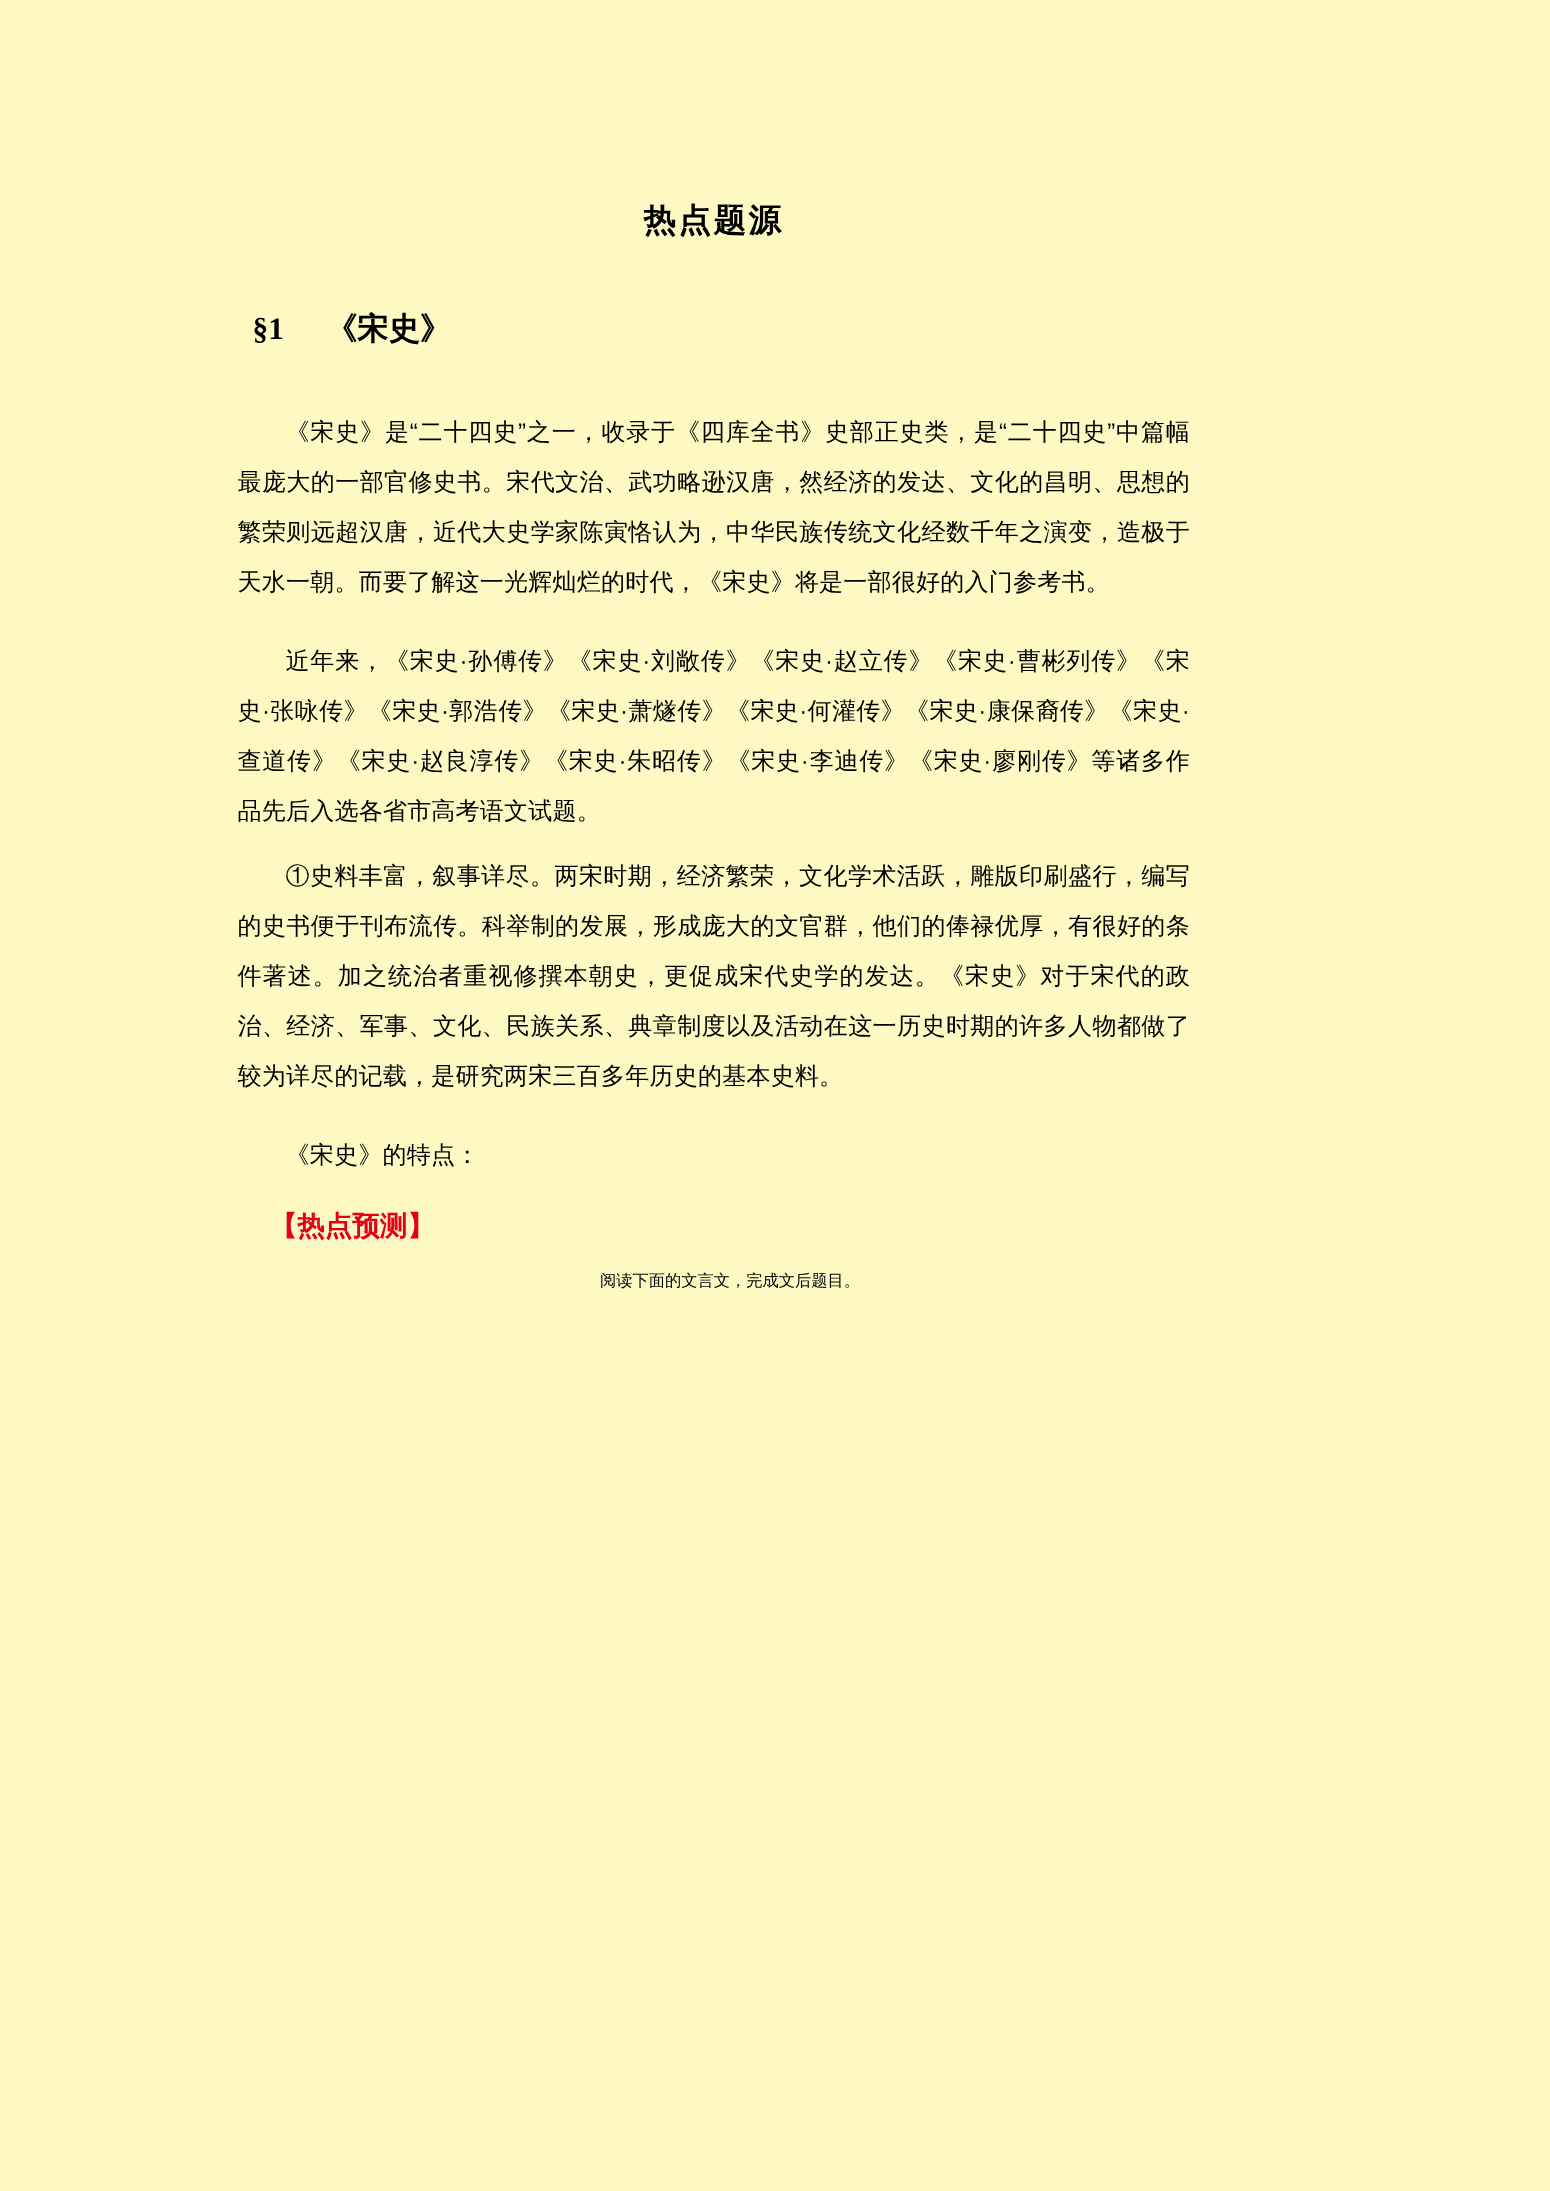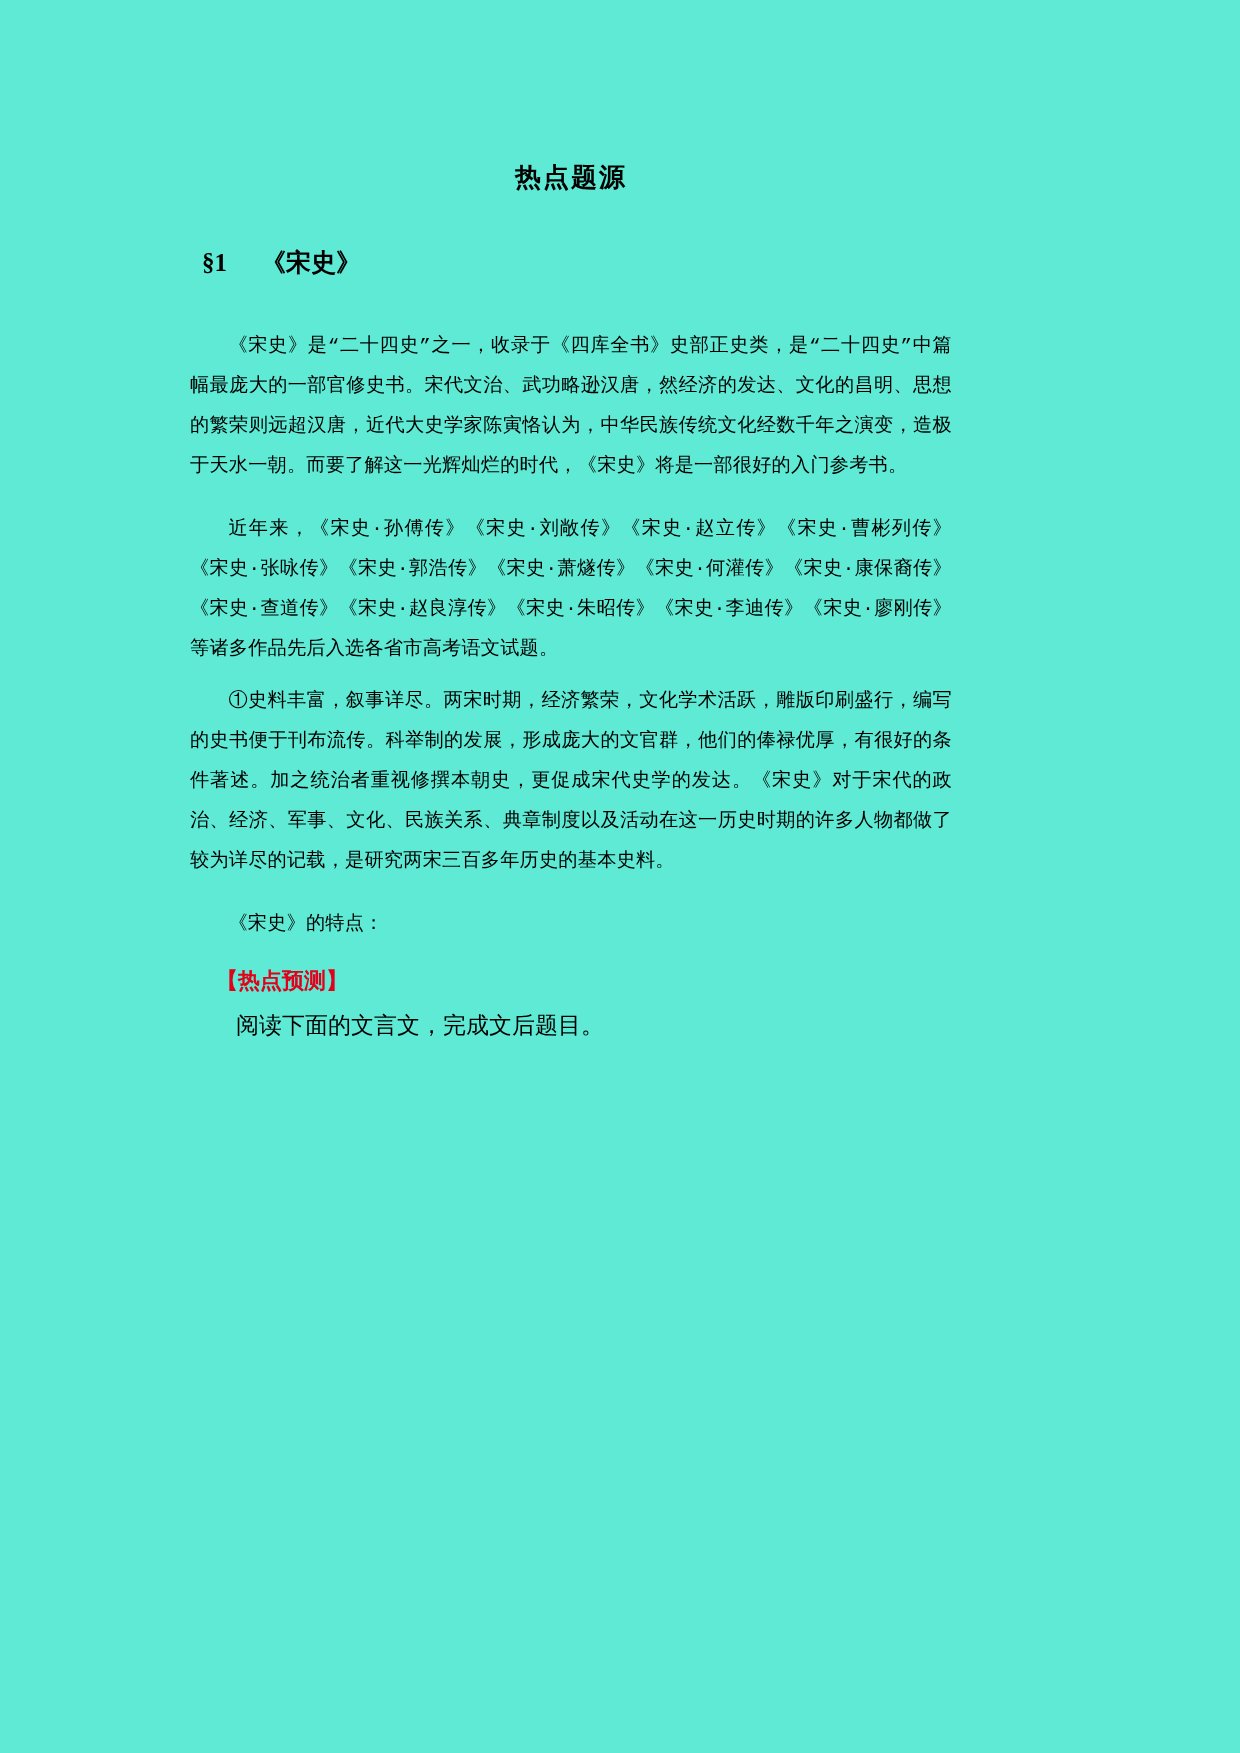--- a/index.html
+++ b/index.html
@@ -14,21 +14,21 @@
     font-family: "DejaVu Serif", "Liberation Serif", serif;
     color: #000000;
     overflow: hidden;
   }
   .page {
     position: relative;
     width: 1240px;
     height: 1753px;
     box-sizing: border-box;
     padding: 0;
-    background: #5eead4;
+    background: #fef9c3;
   }
   .content {
     position: absolute;
     left: 190px;
     top: 0;
     width: 762px;
   }
   .doc-title {
     margin: 0;
     padding-top: 162px;
@@ -61,21 +61,21 @@
   }
   p.body-text {
     margin: 0;
     padding-top: 23px;
     font-size: 19.2px;
     line-height: 40px;
     text-align: justify;
     text-justify: inter-character;
     text-indent: 2em;
     color: #000;
-    font-family: Liberation Mono, monospace;
+    font-family: Liberation Sans, sans-serif;
     letter-spacing: 0.2px;
   }
   p.body-text.tight {
     padding-top: 12px;
   }
   p.body-text.first {
     padding-top: 34px;
   }
   .hot-label {
     margin: 0;
@@ -84,24 +84,25 @@
     font-family: "DejaVu Sans", "Liberation Sans", sans-serif;
     font-weight: bold;
     font-size: 22px;
     line-height: 30px;
     color: #e2001a;
   }
   .hei-text {
     margin: 0;
     padding-top: 12px;
     font-family: "DejaVu Sans", "Liberation Sans", sans-serif;
-    font-size: 23px;
+    font-size: 13px;
     line-height: 34px;
     text-indent: 2em;
     color: #000;
+    text-align: center;
   }
 </style>
 </head>
 <body>
 
 <div class="page">
   <div class="content">
 
     <h1 class="doc-title">热点题源</h1>
 

